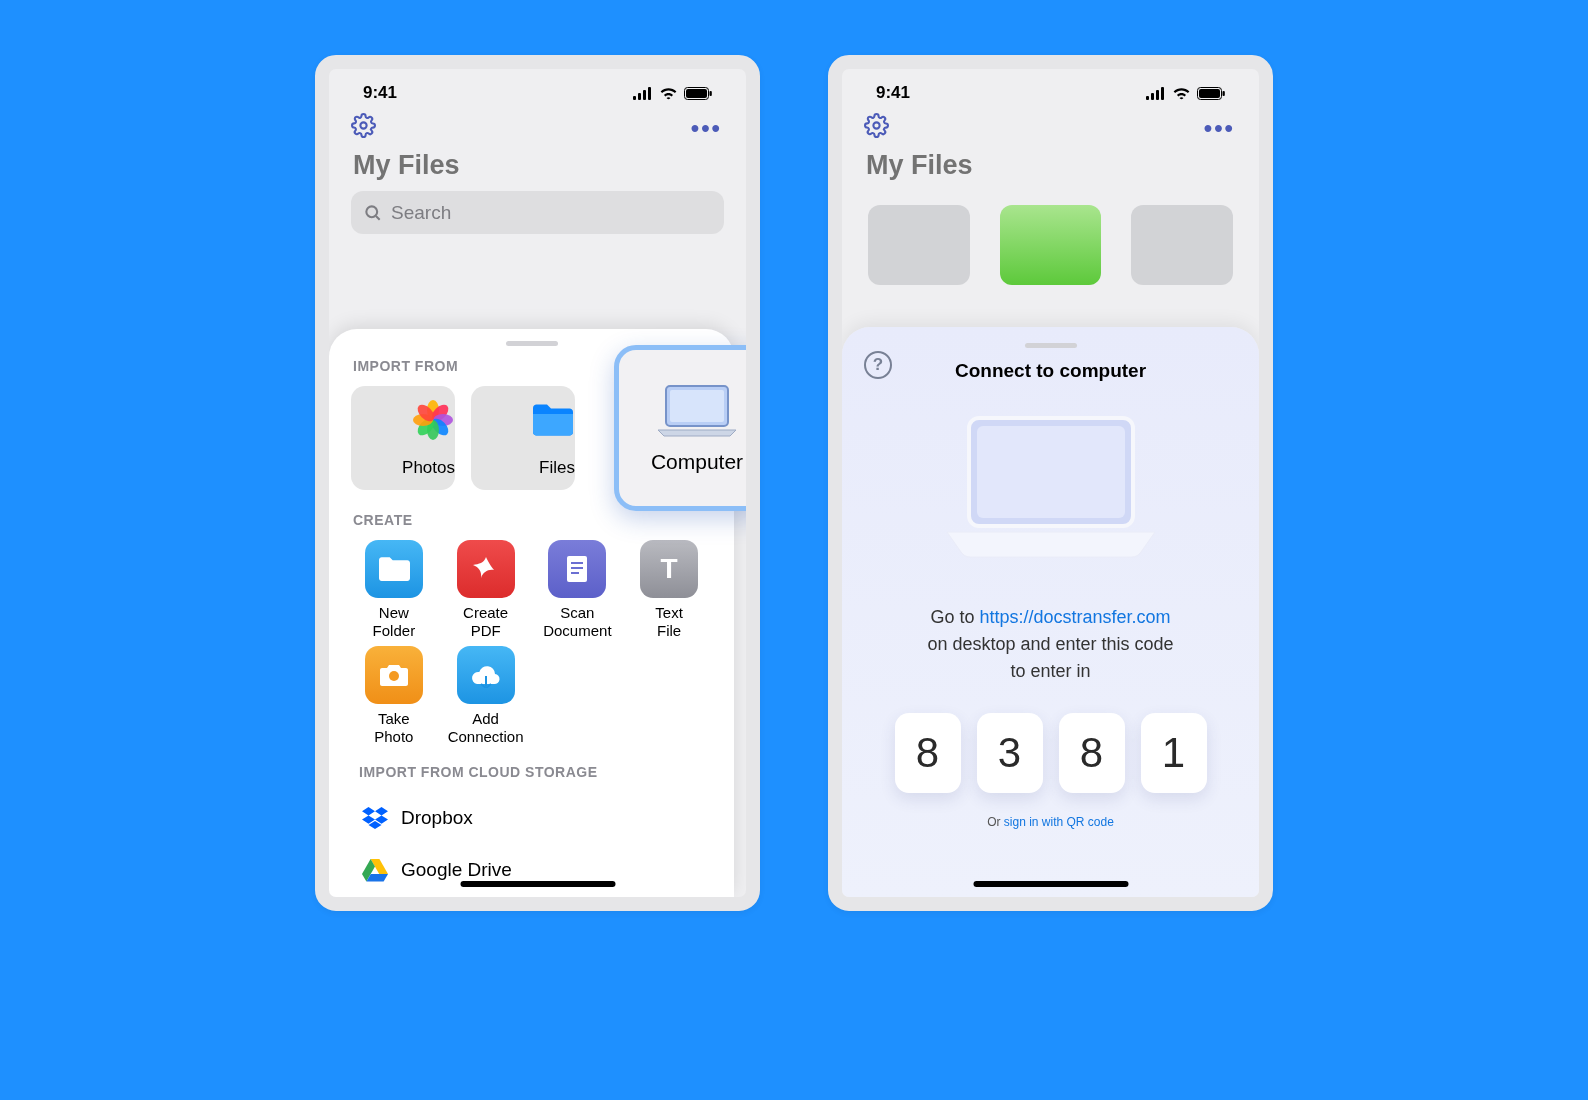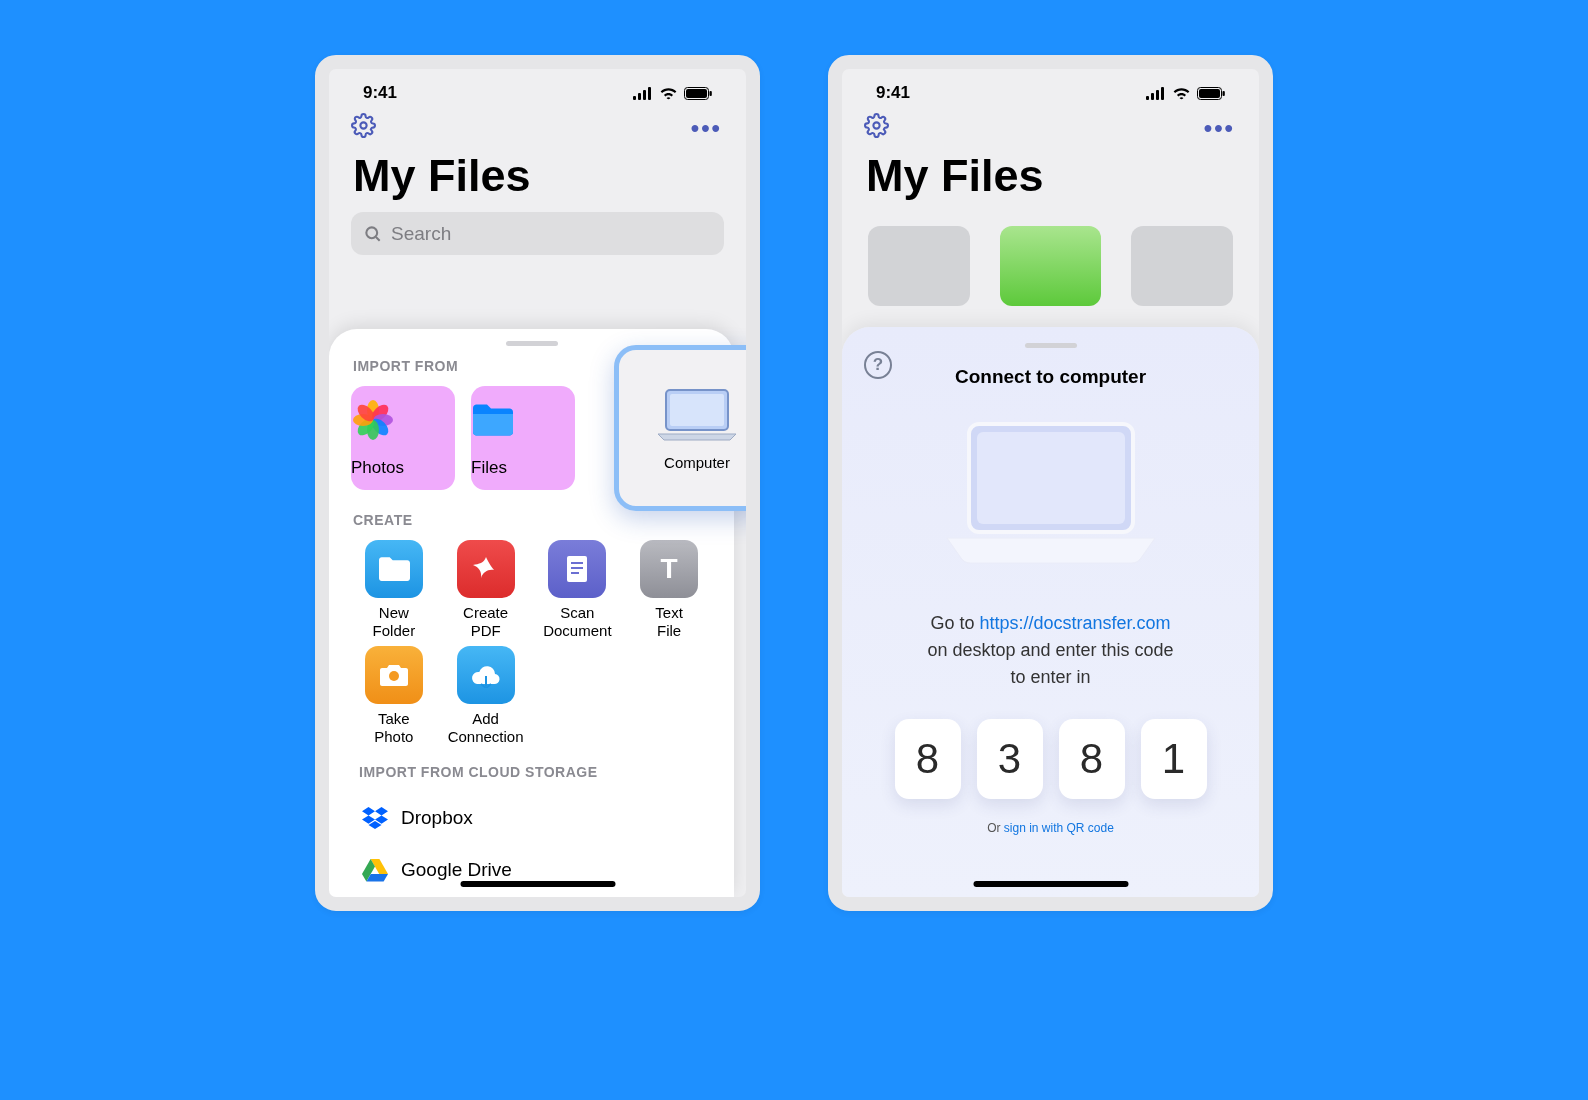--- a/index.html
+++ b/index.html
@@ -37,21 +37,21 @@
   .top-row {
     display: flex; justify-content: space-between; align-items: center;
     padding: 2px 24px 8px 22px;
   }
   .gear svg { width: 25px; height: 25px; color:#4c5bb8; }
   .more-dots {
     color:#4c5bb8; font-size:24px; font-weight:900; letter-spacing:2px;
   }
 
   .title {
-    font-size: 45px; font-weight: 800; color:#000000;
+    font-size: 27px; font-weight: 800; color:#737373;
     padding-left:24px; margin-bottom:10px;
   }
 
   .search-bar {
     margin: 0 22px 0 22px; background:#dedee0; border-radius:12px;
     height: 43px; display:flex; align-items:center; padding:0 12px;
     color:#7d7d82;
   }
   .search-bar svg { width:20px; height:20px; margin-right:8px; }
   .search-ph { font-size:19px; }
@@ -70,34 +70,34 @@
     margin:-4px auto 12px auto;
   }
 
   .sect-label {
     font-size:14px; font-weight:600; color:#8a8a91; letter-spacing:.5px;
     margin: 10px 0 12px 2px;
   }
 
   .import-row { display:flex; gap:16px; }
   .imp-card {
-    flex:0 0 104px; height:104px; background:#f0abfc;
+    flex:0 0 104px; height:104px; background:#e5e5e5;
     border-radius:14px; display:flex; flex-direction:column;
-    align-items:flex-start; justify-content:center; gap:16px;
+    align-items:flex-end; justify-content:center; gap:16px;
     font-size:17px; color:#000;
   }
   .imp-card .ic { width:44px; height:44px; display:flex;align-items:center;justify-content:center; }
 
   .computer-pop {
     position:absolute; top:276px; right:-34px;
     width:166px; height:166px; background:#f2f1f3;
     border:5px solid #8cbef7; border-radius:22px;
     display:flex; flex-direction:column; align-items:center; justify-content:center; gap:12px;
     box-shadow: 0 8px 24px rgba(30,80,180,.25);
-    font-size:15px; color:#000;
+    font-size:21px; color:#000;
     z-index:5;
   }
 
   .create-grid {
     display:grid; grid-template-columns:repeat(4,1fr);
     gap:6px 6px; margin-top:4px;
   }
   .create-item {
     display:flex; flex-direction:column; align-items:center;
     font-size:15px; color:#000; text-align:center; line-height:1.2;
@@ -134,21 +134,21 @@
     padding:20px 26px 0 26px;text-align:center;
     box-shadow: 0 -4px 18px rgba(0,0,0,0.07);
   }
   .help-ic{
     position:absolute;left:22px;top:24px;
     width:28px;height:28px;border:2px solid #788195;border-radius:50%;
     color:#788195;font-size:17px;font-weight:600;
     display:flex;align-items:center;justify-content:center;
   }
   .connect-title{
-    font-size:19px;font-weight:600;color:#000;margin-top:18px;margin-bottom:28px;
+    font-size:19px;font-weight:600;color:#000;margin-top:12px;margin-bottom:28px;
   }
   .laptop-big{
     width:220px;height:150px;margin:0 auto 44px auto;
     display:flex;align-items:center;justify-content:center;
   }
   .instr{font-size:18px;color:#333;line-height:1.5;}
   .instr a{color:#1276e0;text-decoration:none;}
   .code-row{display:flex;justify-content:center;gap:16px;margin:28px 0 22px 0;}
   .code-box{
     width:66px;height:80px;background:#fff;border-radius:14px;

